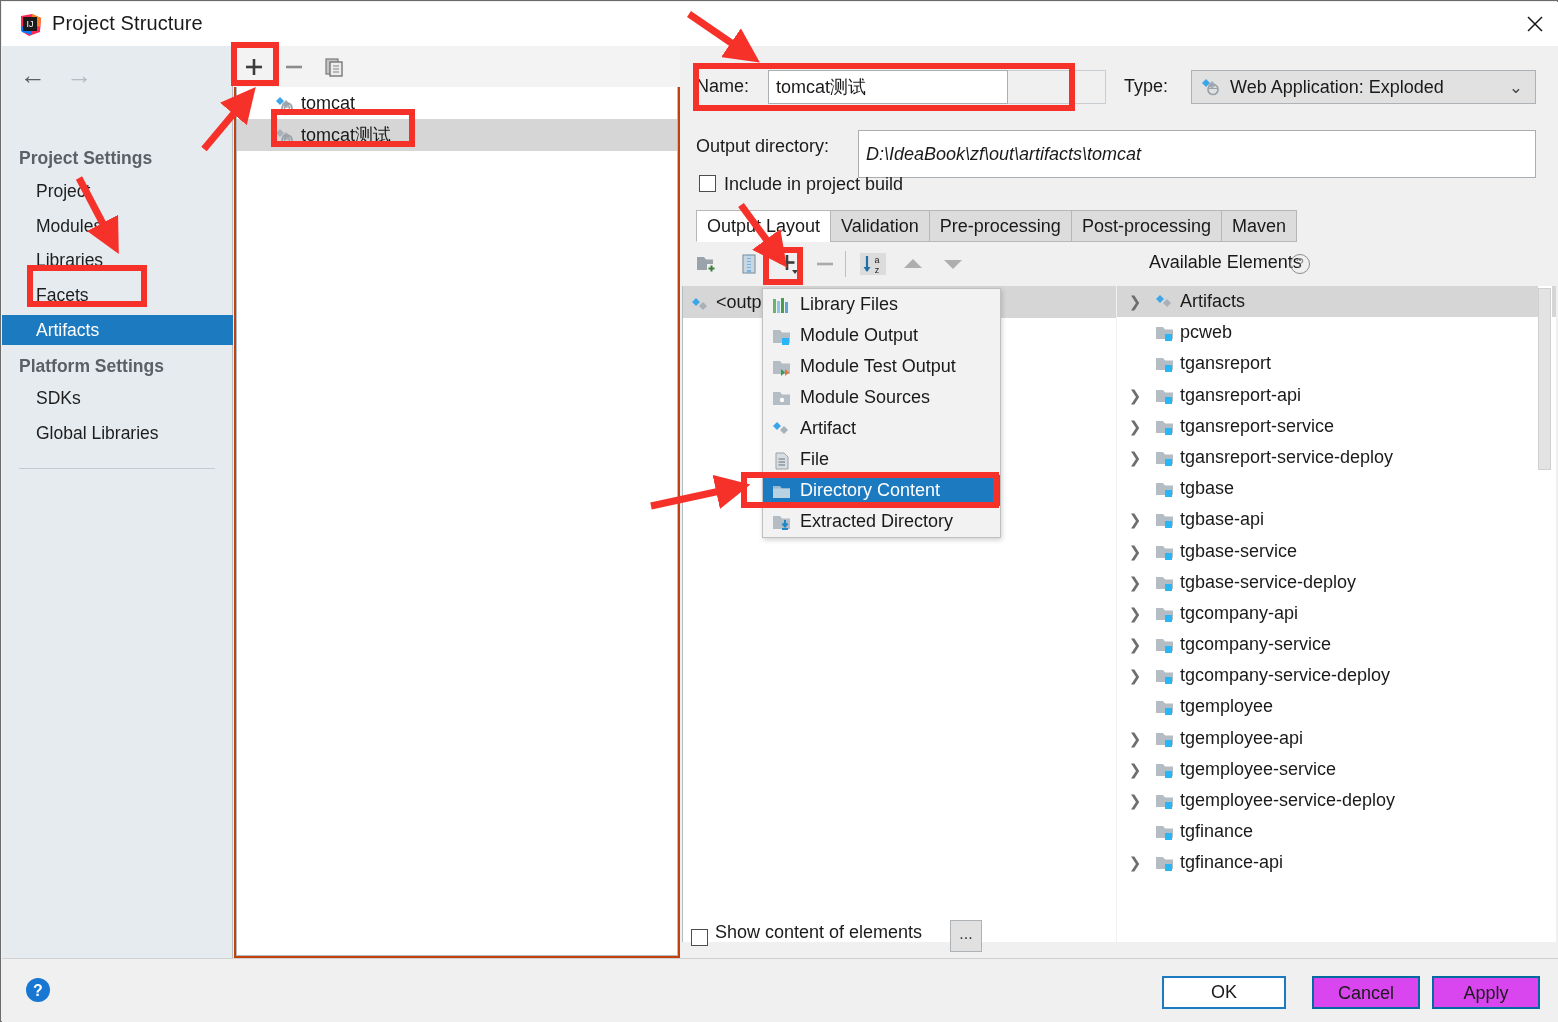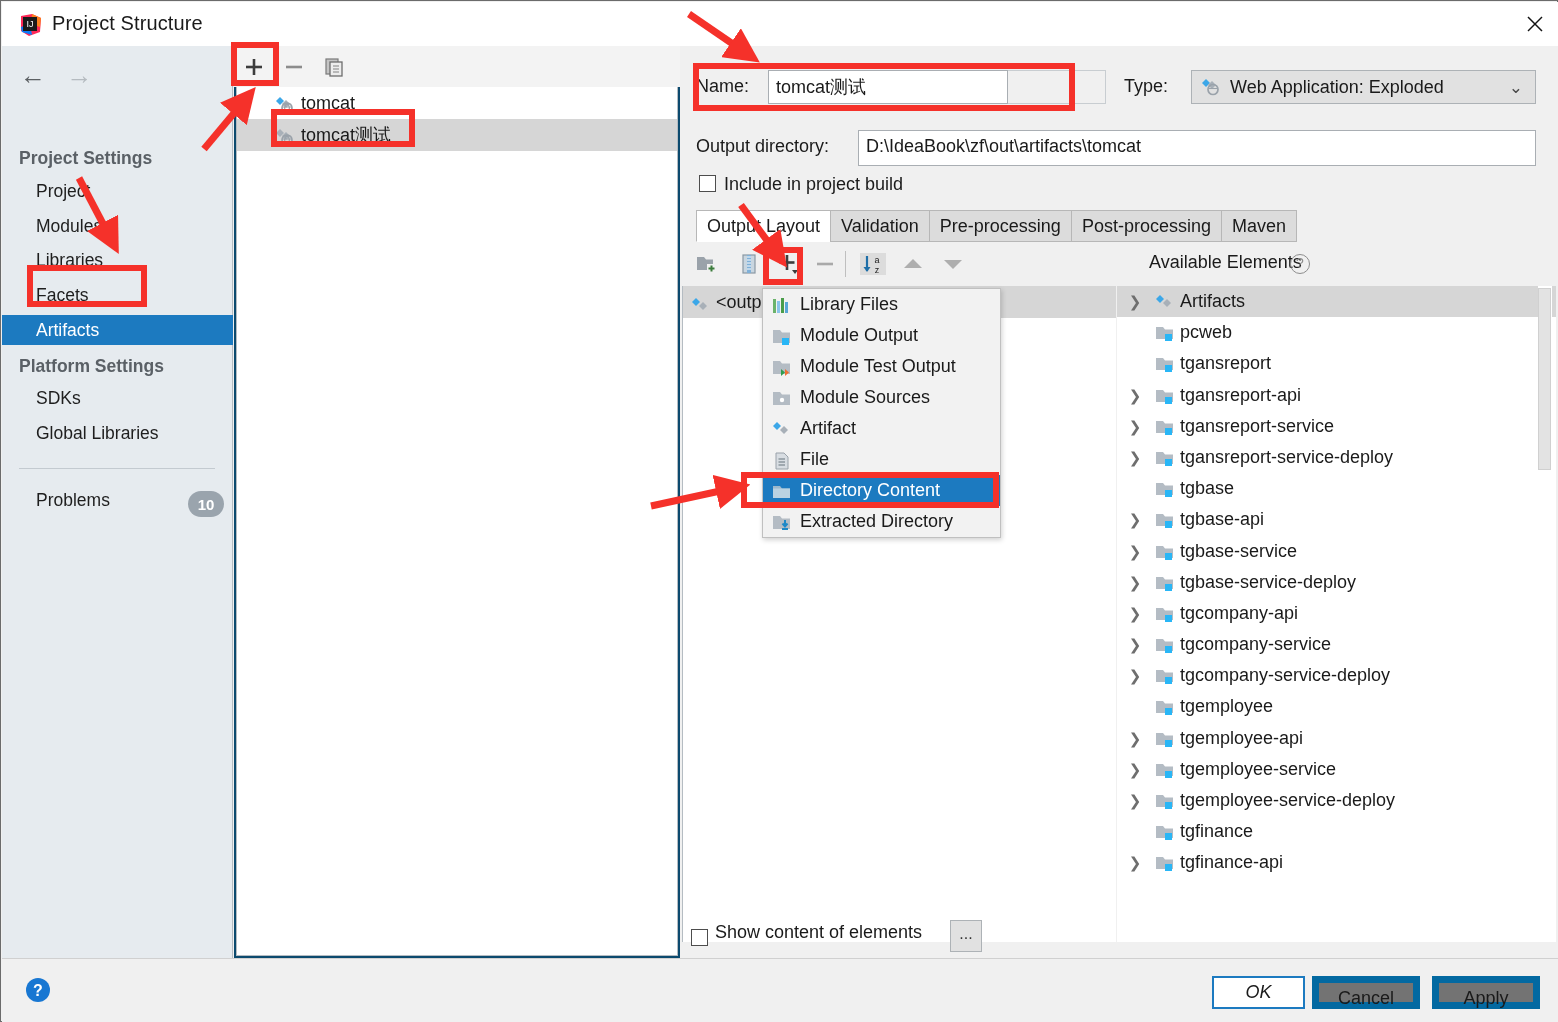--- a/index.html
+++ b/index.html
@@ -73,21 +73,21 @@
     position:absolute; left:186px; top:1px;
     min-width:36px; height:26px; border-radius:13px;
     background:#9aa4ad; color:#ffffff;
     font-size:15px; font-weight:bold;
     display:flex; align-items:center; justify-content:center;
   }
 
   
   #mid-panel {
     position:absolute; left:233px; top:45px; width:446px; height:912px;
-    background:#0c4a6e;
+    background:#c2410c;
   }
   #mid-toolbar { position:absolute; left:0; top:0; width:446px; height:41px; background:#f3f3f3; }
   .tb-btn { position:absolute; top:5px; width:32px; height:32px;
     display:flex; align-items:center; justify-content:center; cursor:pointer; }
   #mid-list {
     position:absolute; left:2px; top:41px; width:442px; height:869px;
     background:#ffffff; border:1px solid #b5bcc2; border-top:none;
   }
   .art-row { position:relative; height:32px; line-height:32px; font-size:18px; color:#1a1a1a; }
   .art-row.sel { background:#d6d6d6; }
@@ -114,24 +114,25 @@
   #type-combo {
     position:absolute; left:511px; top:24px; width:345px; height:34px;
     background:#e1e1e1; border:1px solid #adb2b6;
     display:flex; align-items:center;
   }
   #type-combo .ti { margin-left:9px; width:22px; height:20px; }
   #type-combo .tv { margin-left:7px; font-size:18px; color:#1a1a1a; }
   #type-combo .chev { position:absolute; right:12px; font-size:17px; color:#4a4a4a; }
 
   #outdir-input {
-    position:absolute; left:178px; top:84px; width:678px; height:36px;
+    position:absolute; left:178px; top:84px; width:678px; height:48px;
     background:#ffffff; border:1px solid #a9aeb3;
-    font-size:18px; color:#1a1a1a; padding:0 7px; line-height:30px;
+    font-size:18px; color:#1a1a1a; padding:8px 7px; line-height:30px;
     font-family:"Liberation Sans", sans-serif;
+    font-style:italic;
   }
 
   #include-cb {
     position:absolute; left:19px; top:129px; width:17px; height:17px;
     background:#ffffff; border:1px solid #4d4d4d; cursor:pointer;
   }
 
   
   #tabs { position:absolute; left:16px; top:164px; height:32px; display:flex; }
   .tab {
@@ -207,21 +208,21 @@
   #footer {
     position:absolute; left:1px; top:957px; width:1556px; height:64px;
     background:#f0f0f0; border-top:1px solid #d0d0d0;
   }
   #help-btn {
     position:absolute; left:19px; top:14px; width:34px; height:34px;
     display:flex; align-items:center; justify-content:center; cursor:pointer;
   }
   .fbtn {
     position:absolute; top:17px; height:33px; line-height:31px;
-    background:#737373; border:7px solid #0369a1; text-align:center;
+    background:#d946ef; border:2px solid #0369a1; text-align:center;
     font-size:18px; color:#1a1a1a; cursor:pointer;
   }
   .fbtn.primary { background:#ffffff; border:2px solid #1c7ac0; line-height:29px; }
 
   
   #popup {
     position:absolute; left:761px; top:287px; width:239px; height:250px;
     background:#f2f2f2; border:1px solid #c0c0c0;
     box-shadow:1px 2px 5px rgba(0,0,0,0.18);
     z-index:60;
@@ -275,24 +276,20 @@
     <div class="nav-item" style="top:204px;">Libraries</div>
     <div class="nav-item" style="top:239px;">Facets</div>
     <div class="nav-item selected" style="top:269px;">Artifacts</div>
 
     <div class="group-header" style="top:310px;">Platform Settings</div>
     <div class="nav-item" style="top:342px;">SDKs</div>
     <div class="nav-item" style="top:377px;">Global Libraries</div>
 
     <div id="divider-line"></div>
 
-    <div id="problems-row">
-      <div id="problems-label">Problems</div>
-      <div id="problems-badge">10</div>
-    </div>
   </div>
 
   <div id="mid-panel">
     <div id="mid-toolbar">
       <div class="tb-btn" style="left:4px;">
         <svg width="22" height="22" viewBox="0 0 22 22">
           <line x1="11" y1="3" x2="11" y2="19" stroke="#3c3c3c" stroke-width="2.6"></line>
           <line x1="3" y1="11" x2="19" y2="11" stroke="#3c3c3c" stroke-width="2.6"></line>
         </svg>
       </div>
@@ -680,21 +677,21 @@
     </div>
   </div>
 
   <div id="footer">
     <div id="help-btn">
       <svg width="30" height="30" viewBox="0 0 30 30">
         <circle cx="15" cy="15" r="12" fill="#1877d2"></circle>
         <text x="15" y="21" font-size="16" fill="#ffffff" text-anchor="middle" font-family="Liberation Sans, sans-serif" font-weight="bold">?</text>
       </svg>
     </div>
-    <div class="fbtn primary" style="left:1210px; width:93px;font-style:italic;">OK</div>
+    <div class="fbtn primary" style="left:1160px; width:124px;">OK</div>
     <div class="fbtn" style="left:1310px; width:108px;">Cancel</div>
     <div class="fbtn" style="left:1430px; width:108px;">Apply</div>
   </div>
 
   <div class="anno-box" style="left:230px; top:41px;  width:48px;  height:44px;"></div>
   <div class="anno-box" style="left:270px; top:108px; width:144px; height:38px;"></div>
   <div class="anno-box" style="left:26px;  top:264px; width:120px; height:42px;"></div>
   <div class="anno-box" style="left:692px; top:62px;  width:382px; height:48px;"></div>
   <div class="anno-box" style="left:762px; top:246px; width:40px;  height:38px;"></div>
   <div class="anno-box" style="left:740px; top:471px; width:258px; height:36px;"></div>

